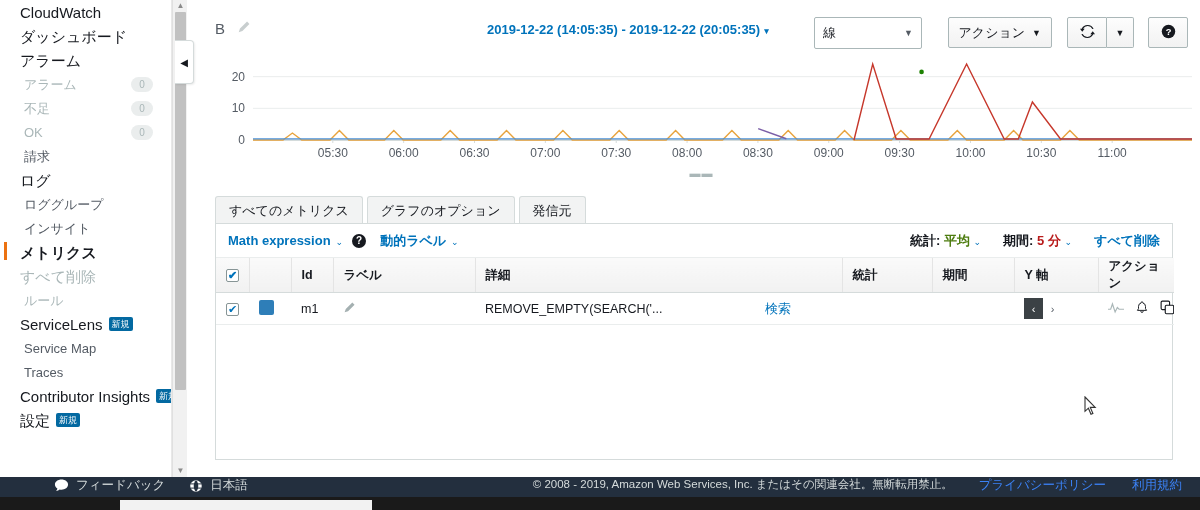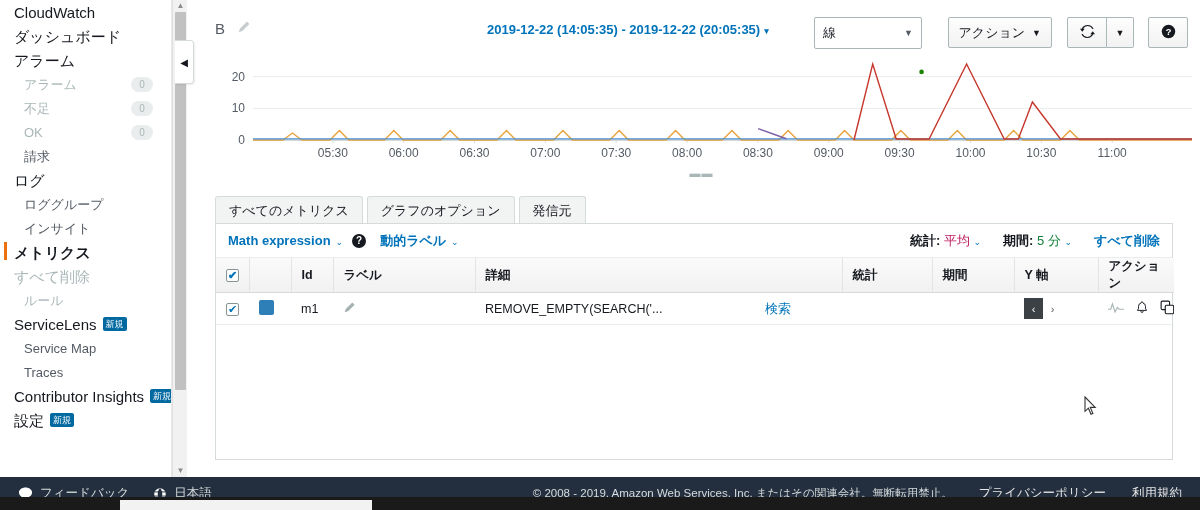--- a/index.html
+++ b/index.html
@@ -18,21 +18,21 @@
   #sidebar {
     position: absolute; left: 0; top: 0;
     width: 172px; height: 477px;
     background: #fff;
     overflow: hidden;
     border-right: 1px solid #e8e8e8;
   }
   .nav-item {
     display: flex; align-items: center;
     height: 24px;
-    padding-left: 14px;
+    padding-left: 20px;
     white-space: nowrap;
     position: relative;
   }
   .nav-item .lbl { line-height: 1; }
   .nav-l0 { font-size: 15px; color: #16191f; }
   .nav-l1 { font-size: 13px; color: #545b64; padding-left: 24px; }
   .nav-muted .lbl { color: #aab7b8; }
   .nav-active .lbl { font-weight: bold; color: #16191f; }
   .nav-active:before {
     content: ""; position: absolute; left: 4px; top: 2px;
@@ -223,27 +223,28 @@
   .act-icons { display: flex; align-items: center; gap: 11px; }
 
   
   #cursor { position: absolute; left: 1084px; top: 396px; z-index: 50; }
 
   
   #footer {
     position: absolute; left: 0; top: 477px;
     width: 1200px; height: 33px;
     background: #232f3e; color: #d5dbdb;
-    display: flex; align-items: center;
+    display: flex; align-items: flex-start;
     font-size: 12.5px;
+    padding-left: 36px;
   }
   #footer .fb { display: flex; align-items: center; margin-left: 18px; }
   #footer .lang { display: flex; align-items: center; margin-left: 24px; }
   #footer .copy { margin-left: auto; font-size: 11.5px; color: #d5dbdb; }
-  #footer .flink { margin-left: 26px; color: #e5e5e5; }
+  #footer .flink { margin-left: 26px; color: #3b82f6; }
   #footer .flink:last-child { margin-right: 18px; }
   #taskbar {
     position: absolute; left: 0; top: 497px; width: 1200px; height: 13px;
     background: #1a1a1a;
   }
   #tb-win {
     position: absolute; left: 120px; top: 500px;
     width: 252px; height: 10px; background: #f2f2f2;
   }
 </style>
@@ -429,26 +430,26 @@
           <span>Math expression</span><span class="caret">⌄</span>
         </span>
         <span class="qmark">?</span>
         <span class="link">
           <span>動的ラベル</span><span class="caret">⌄</span>
         </span>
 
         <div id="toolbar-right">
           <span class="grp">
             <span class="k">統計:</span>
-            <span style="color:#be185d;font-weight:normal">平均</span>
+            <span style="color:#4d7c0f;font-weight:bold">平均</span>
             <span style="color:#0073bb;font-size:9px">⌄</span>
           </span>
           <span class="grp">
             <span class="k">期間:</span>
-            <span style="color:#15803d;font-weight:normal">5 分</span>
+            <span style="color:#b91c1c;font-weight:bold">5 分</span>
             <span style="color:#0073bb;font-size:9px">⌄</span>
           </span>
           <span class="grp link">すべて削除</span>
         </div>
       </div>
 
       <table>
         <colgroup>
           <col style="width:33px">
             <col style="width:42px">

